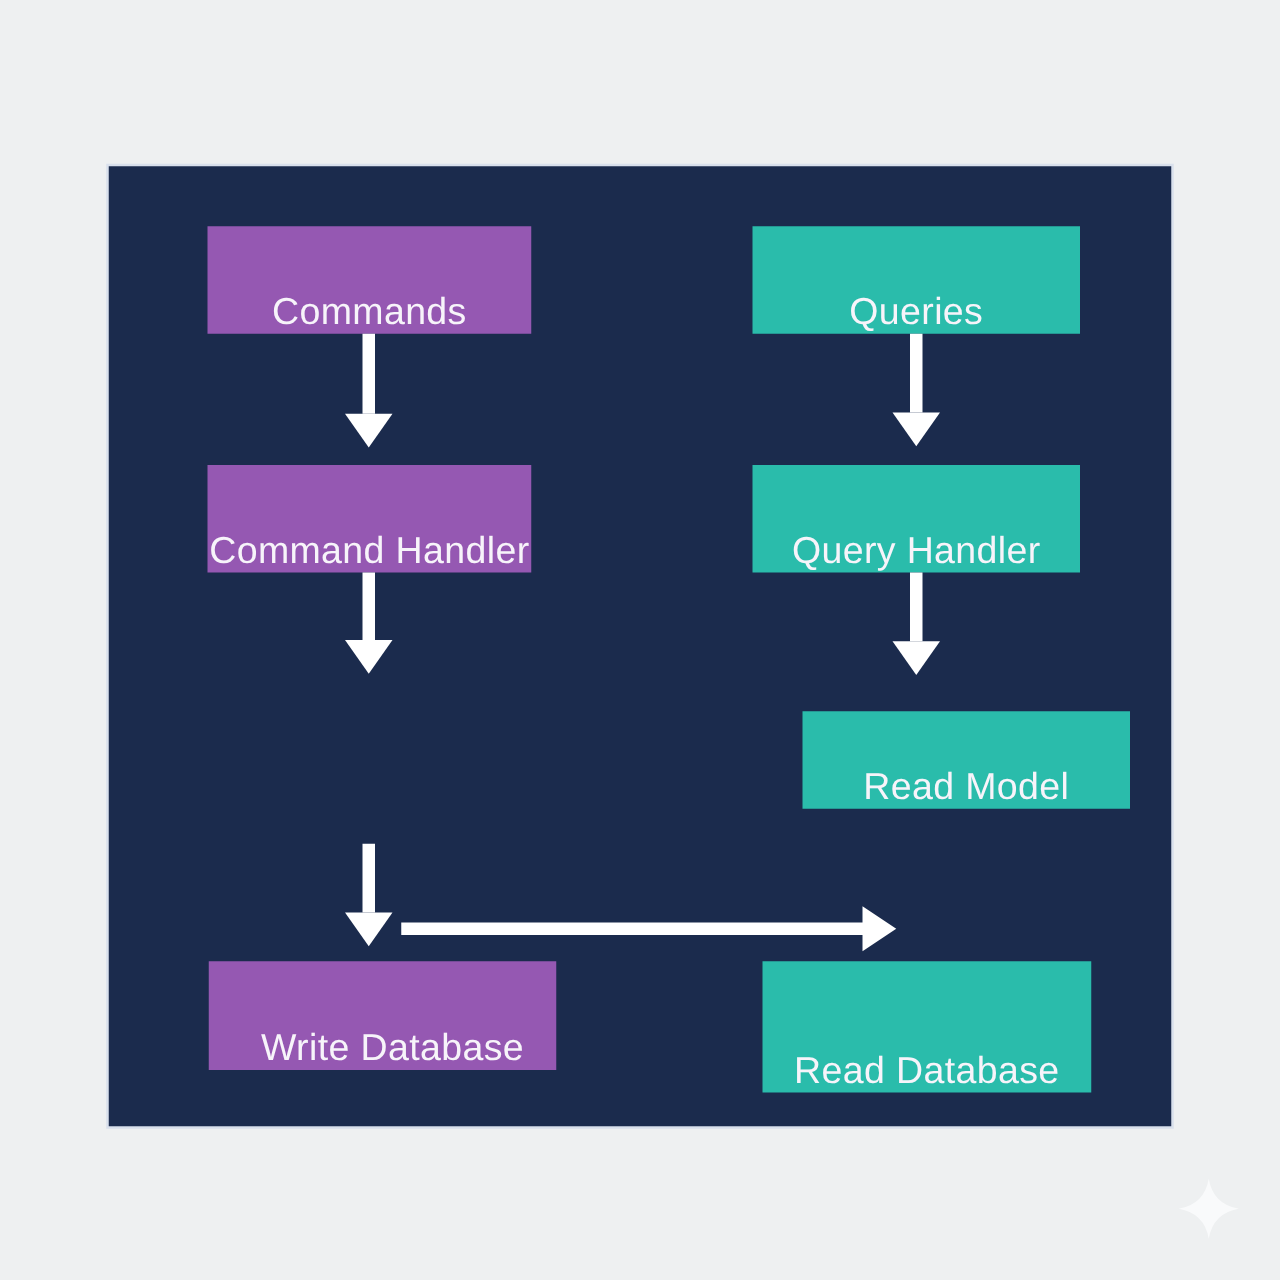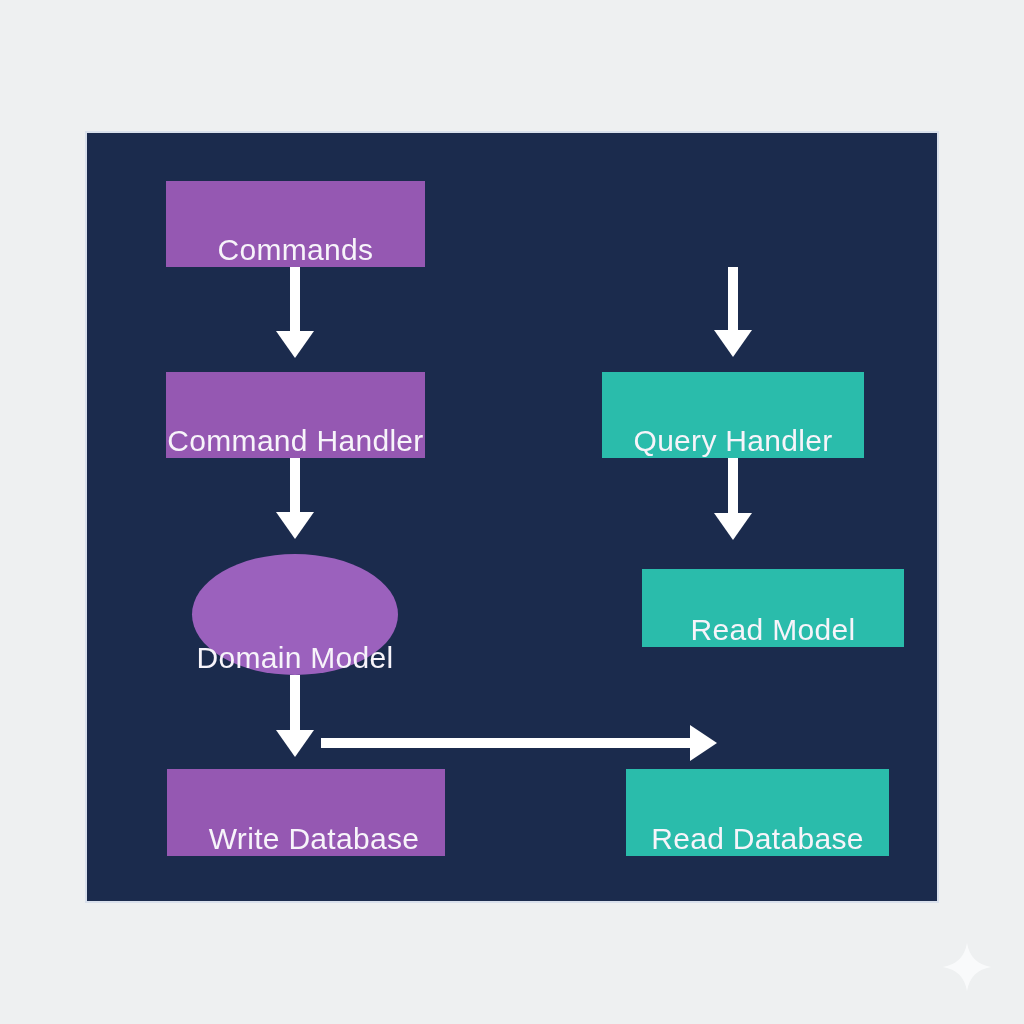--- a/index.html
+++ b/index.html
@@ -42,21 +42,21 @@
   }
 
   
   .n-commands        { left: 166px; top: 181px; width: 259px; height: 86px; }
   .n-queries         { left: 602px; top: 181px; width: 262px; height: 86px; }
   .n-command-handler { left: 166px; top: 372px; width: 259px; height: 86px; }
   .n-query-handler   { left: 602px; top: 372px; width: 262px; height: 86px; }
   .n-domain-model    { left: 192px; top: 554px; width: 206px; height: 121px; }
   .n-read-model      { left: 606px; top: 569px; width: 262px; height: 78px; margin-left: 36px; }
   .n-write-database  { left: 167px; top: 769px; width: 262px; height: 87px; padding-left: 16px; }
-  .n-read-database   { left: 626px; top: 769px; width: 263px; height: 87px; }
+  .n-read-database   { left: 610px; top: 769px; width: 263px; height: 105px; }
 
   
   .varrow {
     position: absolute;
     width: 38px;
     display: flex;
     flex-direction: column;
     align-items: center;
   }
   .varrow .shaft {
@@ -123,28 +123,28 @@
 
 <div class="page">
   <div class="panel">
 
     
   </div>
 
   <div class="node purple n-commands">
     <span>Commands</span>
   </div>
+  <div class="node teal n-queries">
+    <span>Queries</span>
+  </div>
   <div class="node purple n-command-handler">
     <span>Command Handler</span>
   </div>
   <div class="node teal n-query-handler">
     <span>Query Handler</span>
-  </div>
-  <div class="node ellipse n-domain-model">
-    <span>Domain Model</span>
   </div>
   <div class="node teal n-read-model">
     <span>Read Model</span>
   </div>
   <div class="node purple n-write-database">
     <span>Write Database</span>
   </div>
   <div class="node teal n-read-database">
     <span>Read Database</span>
   </div>

